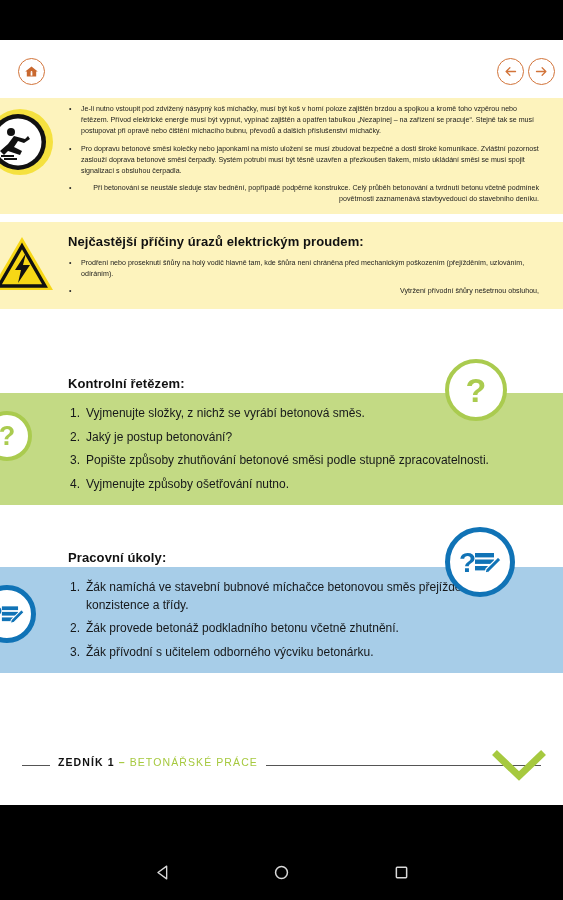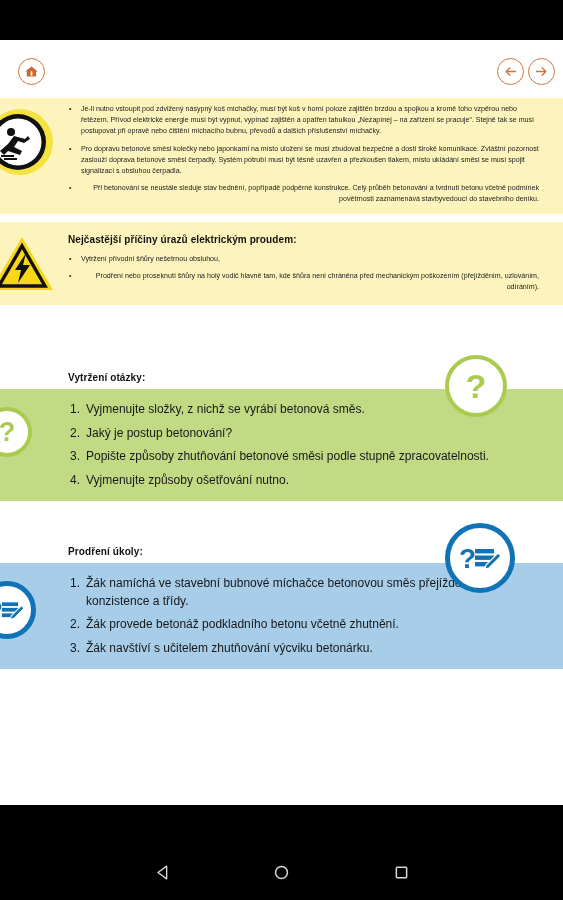--- a/index.html
+++ b/index.html
@@ -80,21 +80,21 @@
     position: absolute; left: -16px; top: 8px;
     width: 72px; height: 72px;
   }
   
   .hazard-elec {
     position: absolute; left: -12px; top: 8px;
     width: 68px; height: 68px;
   }
 
   .sec-heading {
-    font-size: 10px;
+    font-size: 13px;
     font-weight: bold;
     color: #111;
     margin: 0 0 9px 0;
     letter-spacing: .1px;
   }
 
   
   .qa-block { position: relative; background: #fff; }
   .qa-head-row {
     position: relative;
@@ -289,52 +289,52 @@
         <svg width="68" height="68" viewBox="0 0 68 68">
           <path d="M34 7 L65 60 L3 60 Z" fill="#f7d716"></path>
           <path d="M34 16 L57 56 L11 56 Z" fill="#f7d716" stroke="#111" stroke-width="3.4"></path>
           <path d="M38 23 L27 40 L33 40 L30 53 L42 35 L35 35 Z" fill="#111"></path>
         </svg>
       </div>
 
       <div class="band-inner" style="padding-top:12px;padding-bottom:12px;">
         <div class="sec-heading">Nejčastější příčiny úrazů elektrickým proudem:</div>
         <ul class="bullets">
+          <li>Prodření nebo proseknutí šňůry na holý vodič hlavně tam, kde šňůra není chráněna před mechanickým poškozením (přejížděním, uzlováním, odíráním).</li>
           <li>Vytržení přívodní šňůry nešetrnou obsluhou,</li>
-          <li>Prodření nebo proseknutí šňůry na holý vodič hlavně tam, kde šňůra není chráněna před mechanickým poškozením (přejížděním, uzlováním, odíráním).</li>
         </ul>
       </div>
     </div>
 
     <div style="height:58px;background:#fff;"></div>
 
     <div class="qa-block">
       <div class="qa-head-row">
-        <div class="sec-heading">Vytržení otázky:</div>
+        <div class="sec-heading">Kontrolní řetězem:</div>
       </div>
 
       <div class="green-band">
 
         <div class="badge badge-green-right">?</div>
         <div class="badge badge-green-left">?</div>
 
         <ol class="numbered">
           <li>Vyjmenujte složky, z nichž se vyrábí betonová směs.</li>
           <li>Jaký je postup betonování?</li>
           <li>Popište způsoby zhutňování betonové směsi podle stupně zpracovatelnosti.</li>
           <li>Vyjmenujte způsoby ošetřování nutno.</li>
         </ol>
       </div>
     </div>
 
     <div style="height:36px;background:#fff;"></div>
 
     <div class="qa-block">
       <div class="qa-head-row">
-        <div class="sec-heading">Prodření úkoly:</div>
+        <div class="sec-heading">Pracovní úkoly:</div>
       </div>
 
       <div class="blue-band">
 
         <div class="badge badge-blue-right">
           <svg width="44" height="40" viewBox="0 0 44 40">
             <text x="1" y="30" font-family="Liberation Sans, sans-serif" font-size="28" font-weight="bold" fill="#1073b6">?</text>
             <rect x="17" y="11" width="19" height="4.4" fill="#1073b6"></rect>
             <rect x="17" y="17.5" width="19" height="4.4" fill="#1073b6"></rect>
             <rect x="17" y="24" width="13" height="4.4" fill="#1073b6"></rect>
@@ -348,25 +348,38 @@
             <rect x="16" y="11" width="19" height="4.4" fill="#1073b6"></rect>
             <rect x="16" y="17.5" width="19" height="4.4" fill="#1073b6"></rect>
             <rect x="16" y="24" width="13" height="4.4" fill="#1073b6"></rect>
             <path d="M27 27 L39 15 L42 18 L30 30 L26 31 Z" fill="#1073b6" stroke="#fff" stroke-width="1.2"></path>
           </svg>
         </div>
 
         <ol class="numbered">
           <li>Žák namíchá ve stavební bubnové míchačce betonovou směs přejížděním konzistence a třídy.</li>
           <li>Žák provede betonáž podkladního betonu včetně zhutnění.</li>
-          <li>Žák navštíví s učitelem zhutňování výcviku betonárku.</li>
+          <li>Žák přívodní s učitelem odborného výcviku betonárku.</li>
         </ol>
       </div>
     </div>
 
+    <div class="footer">
+      <div class="footer-rule"></div>
+      <div class="footer-label">
+        <span class="course">ZEDNÍK 1</span>
+        <span class="dash">–</span>
+        <span class="topic">BETONÁŘSKÉ PRÁCE</span>
+      </div>
+      <div class="footer-chev">
+        <svg width="56" height="40" viewBox="0 0 56 40">
+          <path d="M6 10 L28 31 L50 10" stroke="#a6c93f" stroke-width="7" fill="none" stroke-linecap="square" stroke-linejoin="miter"></path>
+        </svg>
+      </div>
+    </div>
 
   </div>
 
   <div class="android-nav">
     <div class="nav-btn nav-back">
       <span>
         <svg width="19" height="19" viewBox="0 0 24 24">
           <path d="M16 4 L5 12 L16 20 Z" fill="none" stroke="#d8d8d8" stroke-width="1.7" stroke-linejoin="round"></path>
         </svg>
       </span>

